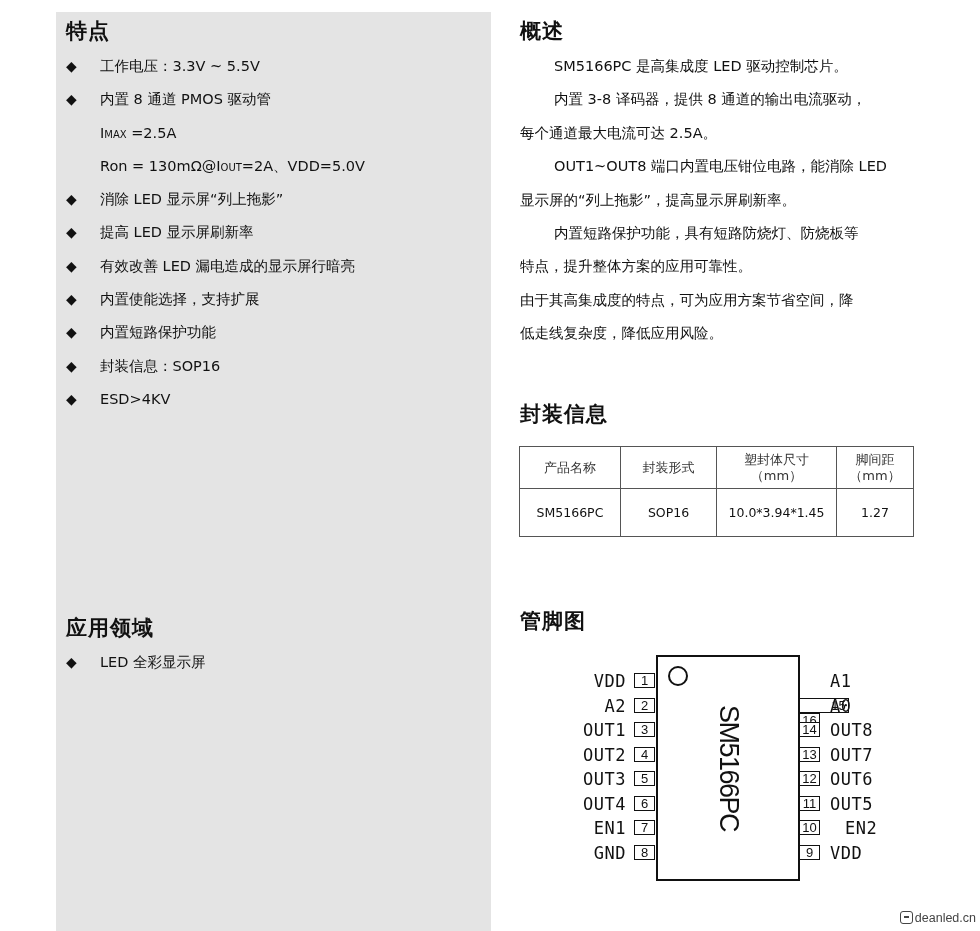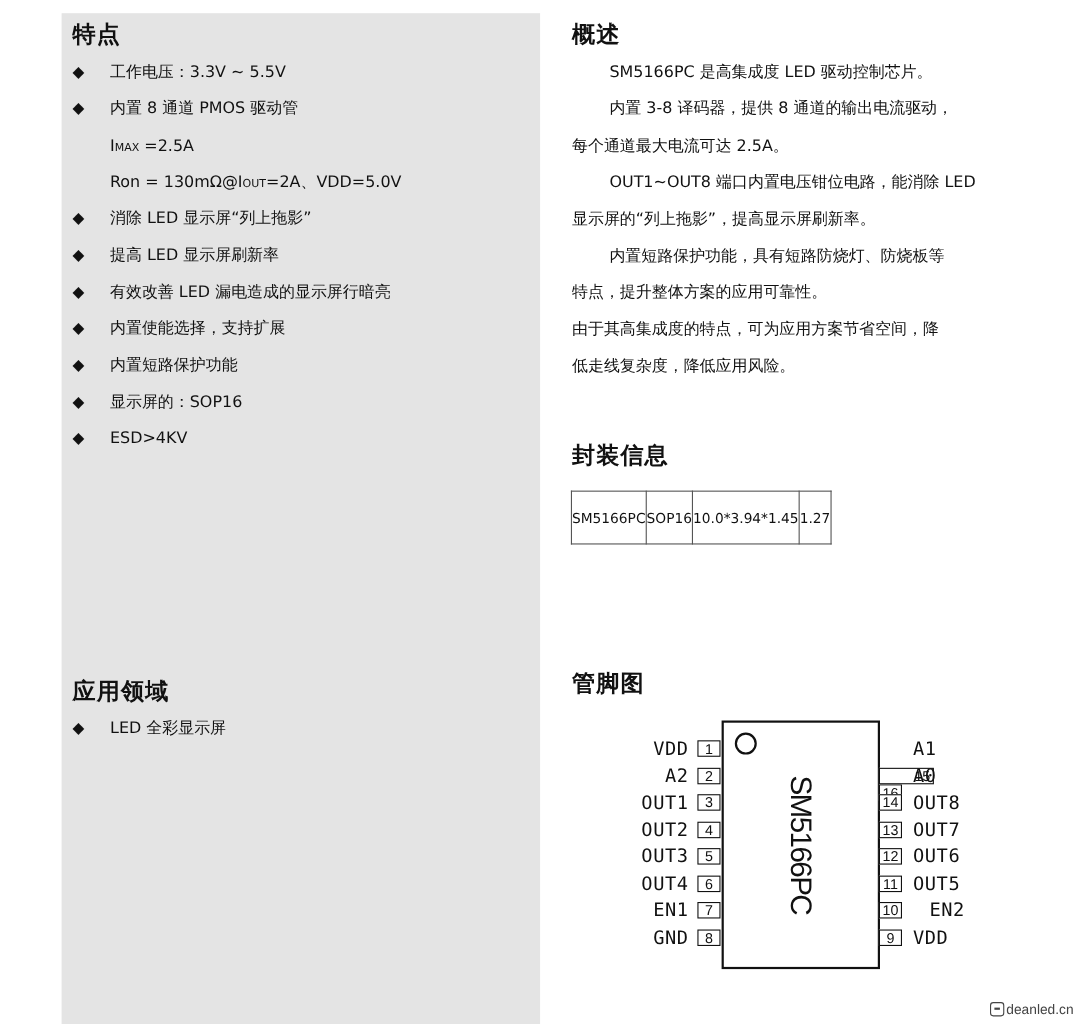--- a/index.html
+++ b/index.html
@@ -43,21 +43,21 @@
 <ul class="bullet-list" style="top:50px;">
   <li><span class="dia">◆</span><span>工作电压：3.3V ~ 5.5V</span></li>
   <li><span class="dia">◆</span><span>内置 8 通道 PMOS 驱动管</span></li>
   <li class="sub"><span>I</span><span class="sub-small">MAX</span><span> =2.5A</span></li>
   <li class="sub"><span>Ron = 130mΩ@I</span><span class="sub-small">OUT</span><span>=2A、VDD=5.0V</span></li>
   <li><span class="dia">◆</span><span>消除 LED 显示屏“列上拖影”</span></li>
   <li><span class="dia">◆</span><span>提高 LED 显示屏刷新率</span></li>
   <li><span class="dia">◆</span><span>有效改善 LED 漏电造成的显示屏行暗亮</span></li>
   <li><span class="dia">◆</span><span>内置使能选择，支持扩展</span></li>
   <li><span class="dia">◆</span><span>内置短路保护功能</span></li>
-  <li><span class="dia">◆</span><span>显示屏的：SOP16</span></li>
+  <li><span class="dia">◆</span><span>封装信息：SOP16</span></li>
   <li><span class="dia">◆</span><span>ESD&gt;4KV</span></li>
 </ul>
 
 <div class="h2" style="left:66px; top:614px;">应用领域</div>
 <ul class="bullet-list" style="top:646px;">
   <li><span class="dia">◆</span><span>LED 全彩显示屏</span></li>
 </ul>
 
 <div class="h2" style="left:520px; top:17px;">概述</div>
 <div class="para" style="top:50px;">
@@ -68,20 +68,26 @@
   <span class="line">显示屏的“列上拖影”，提高显示屏刷新率。</span>
   <span class="line indent">内置短路保护功能，具有短路防烧灯、防烧板等</span>
   <span class="line">特点，提升整体方案的应用可靠性。</span>
   <span class="line">由于其高集成度的特点，可为应用方案节省空间，降</span>
   <span class="line">低走线复杂度，降低应用风险。</span>
 </div>
 
 <div class="h2" style="left:520px; top:400px;">封装信息</div>
 <table class="pkg">
   <tbody>
+      <tr class="hdr">
+    <td style="width:100px;"><span>产品名称</span></td>
+    <td style="width:95px;"><span>封装形式</span></td>
+    <td style="width:119px;"><span>塑封体尺寸</span><br><span>（mm）</span></td>
+    <td style="width:76px;"><span>脚间距</span><br><span>（mm）</span></td>
+  </tr>
   <tr class="row">
     <td>SM5166PC</td>
     <td>SOP16</td>
     <td>10.0*3.94*1.45</td>
     <td>1.27</td>
   </tr>
 </tbody>
   </table>
 
 <div class="h2" style="left:520px; top:607px;">管脚图</div>

